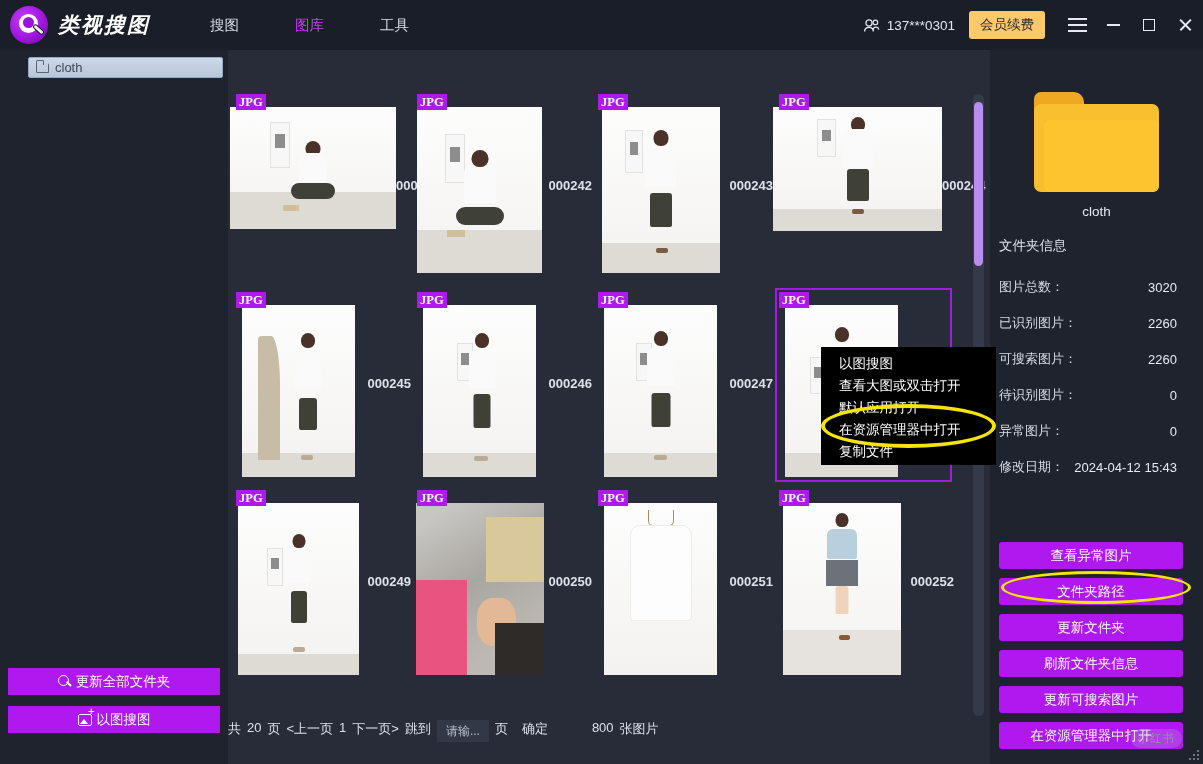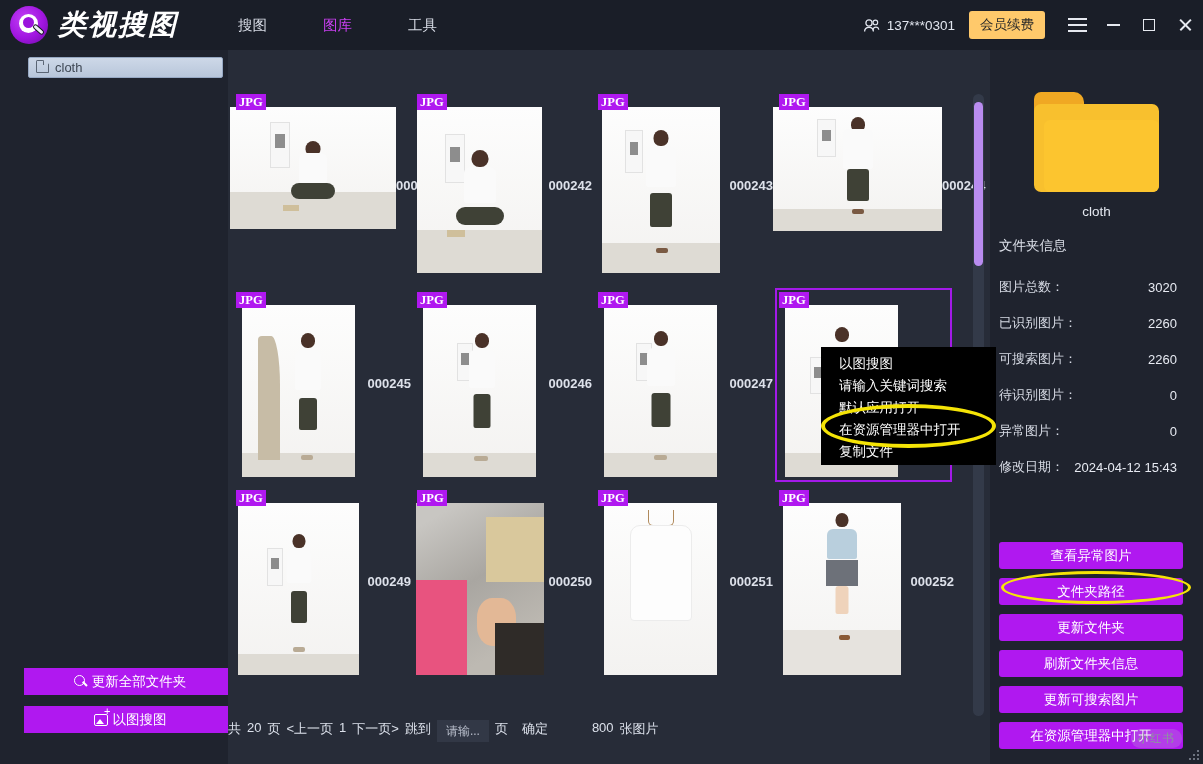--- a/index.html
+++ b/index.html
@@ -33,21 +33,21 @@
     width: 11px; height: 11px; border-radius: 50%;
     background: #9b12dd;
   }
   .logo-badge .handle {
     position: absolute; left: 22px; top: 21px; width: 13px; height: 5px;
     background: #eef0f5; border: 1.5px solid #11141c; border-radius: 3px;
     transform: rotate(42deg);
   }
   .brand {
     font-family: "Liberation Serif", "DejaVu Serif", serif;
-    font-size: 28px; font-weight: bold; font-style: italic;
+    font-size: 21px; font-weight: bold; font-style: italic;
     color: #ffffff; margin-left: 10px; letter-spacing: 2px;
   }
   .navlinks { display: flex; align-items: center; margin-left: 60px; gap: 56px; }
   .navlink { font-size: 14.5px; color: #d8dce6; cursor: pointer; }
   .navlink.active { color: #c83ff0; }
 
   .tb-right { position: absolute; right: 0; top: 0; height: 50px; display: flex; align-items: center; }
   .account { display: flex; align-items: center; gap: 7px; margin-right: 14px; }
   .account .uname { font-size: 13.5px; color: #e2e6ef; }
   .vip-btn {
@@ -85,21 +85,21 @@
   }
   .tree-item .lbl { font-size: 13px; color: #3e4754; }
   .folder-mini {
     width: 13px; height: 10px; position: relative;
     border: 1.3px solid #5a6574; border-radius: 1.5px; border-top-color: transparent;
   }
   .folder-mini:before {
     content: ""; position: absolute; left: -1.3px; top: -4px; width: 6px; height: 4px;
     border: 1.3px solid #5a6574; border-bottom: none; border-radius: 1.5px 1.5px 0 0;
   }
-  .left-actions { position: absolute; left: 24px; bottom: 31px; width: 212px; margin-top: 15px; }
+  .left-actions { position: absolute; left: 8px; bottom: 31px; width: 212px; margin-top: 15px; }
   .lbtn {
     width: 212px; height: 27px; background: #b018f0; color: #ffffff;
     font-size: 13.5px; display: flex; align-items: center; justify-content: center;
     gap: 5px; border: none; cursor: pointer; font-family: inherit;
   }
   .lbtn + .lbtn { margin-top: 11px; }
   .mg-ico { position: relative; width: 13px; height: 13px; display: inline-block; }
   .mg-ico:before {
     content: ""; position: absolute; left: 0; top: 0; width: 9px; height: 9px;
     border: 1.6px solid #fff; border-radius: 50%;
@@ -540,21 +540,21 @@
       </div>
     </div>
 
     <div class="scroll-track">
       <div class="scroll-thumb"></div>
     </div>
   </div>
 
   <div class="ctx-menu">
     <div class="ctx-item">以图搜图</div>
-    <div class="ctx-item">请输入关键词搜索</div>
+    <div class="ctx-item">查看大图或双击打开</div>
     <div class="ctx-item">默认应用打开</div>
     <div class="ctx-item">在资源管理器中打开</div>
     <div class="ctx-item">复制文件</div>
   </div>
   <div class="ctx-ellipse"></div>
 
   <div class="bottombar">
     <span class="bb">共</span>
     <span class="bb bb-gap">20</span>
     <span class="bb bb-gap">页</span>

